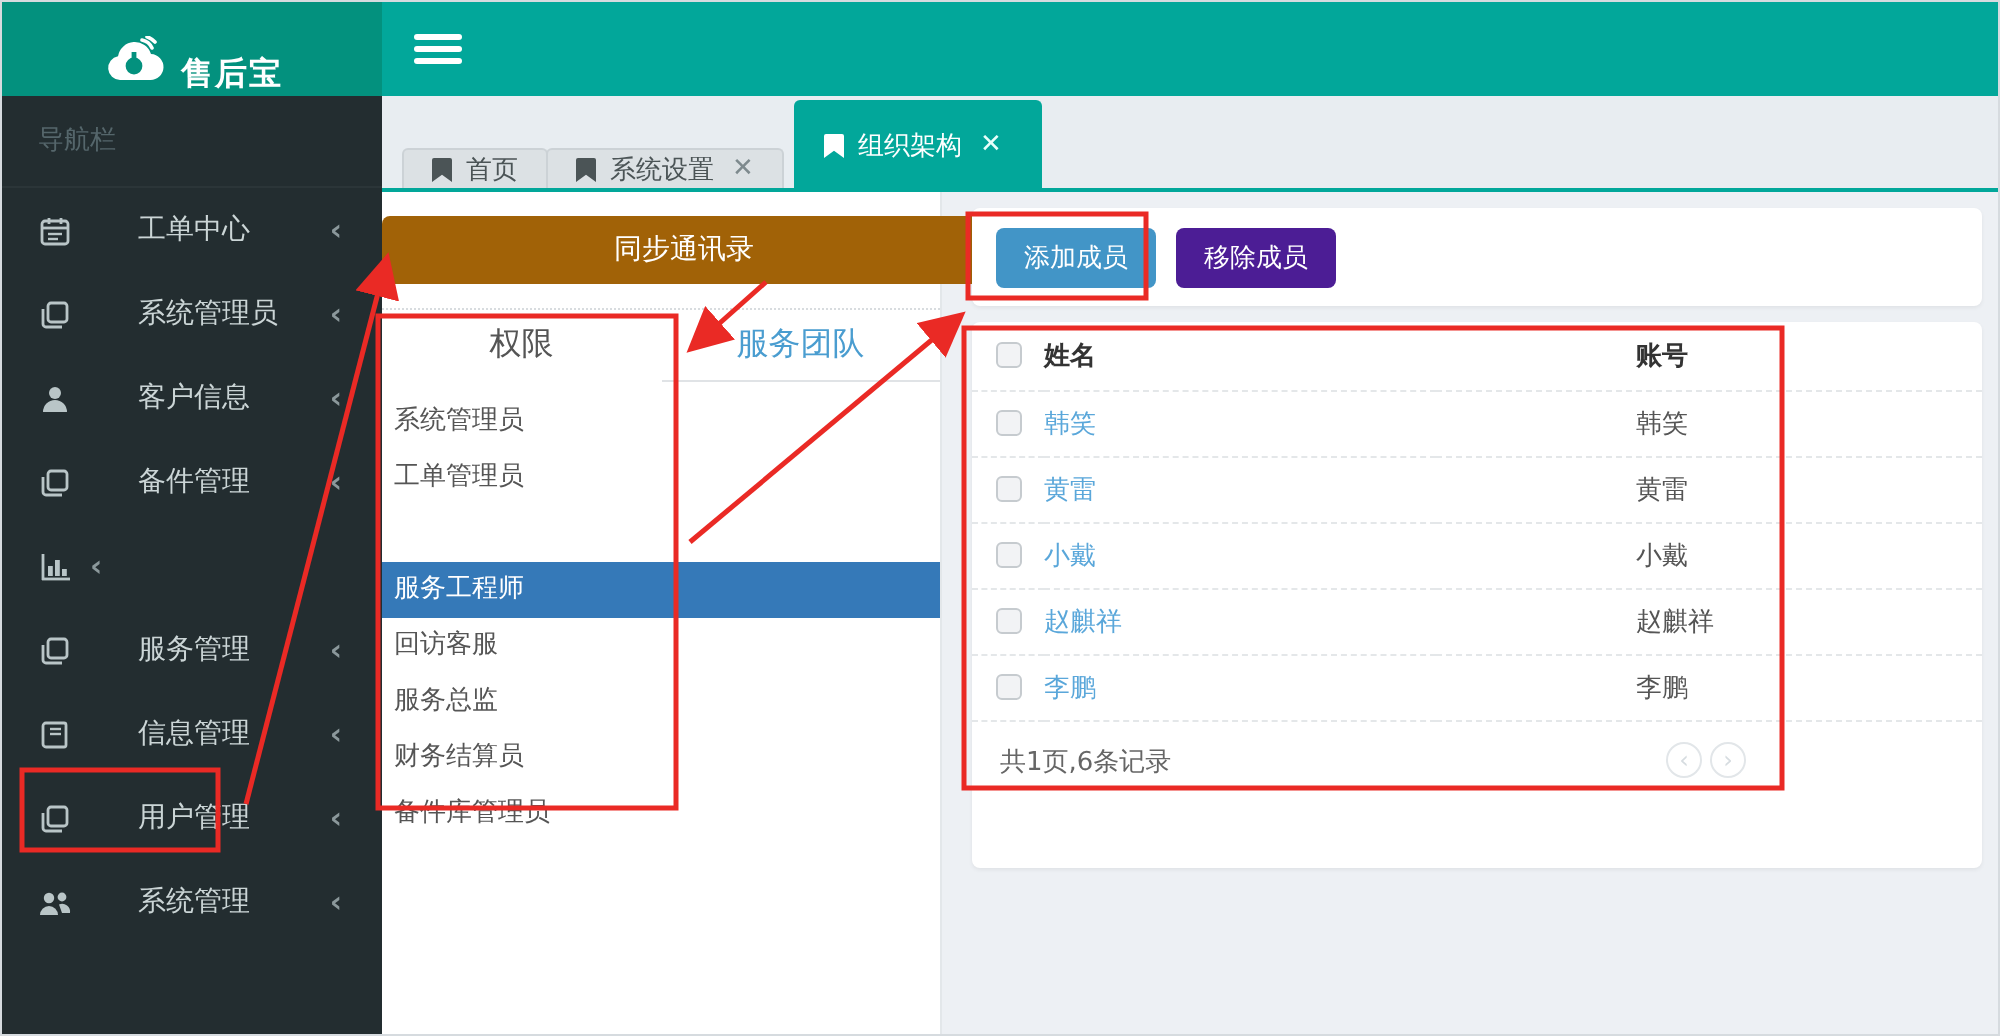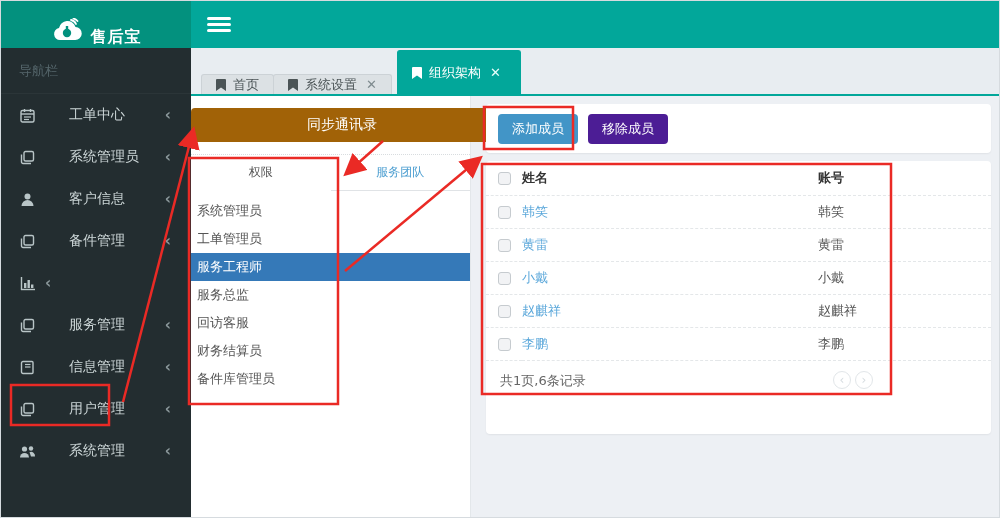--- a/index.html
+++ b/index.html
@@ -44,26 +44,26 @@
 
   
   .left-panel { position:absolute; left:0; top:0; bottom:0; width:280px; background:#fff;
                 border-right:1px solid #e3e7ea; }
   .sync-btn { display:block; width:302px; margin:12px auto 0; height:34px;
               background:#a16207; color:#fff; border:none; border-radius:4px;
               font-size:14px; cursor:pointer; font-family:inherit; }
   .panel-sep { border-bottom:1px dotted #d8dcdf; margin-top:12px; }
   .panel-tabs { display:flex; height:36px; }
   .ptab { flex:1; display:flex; align-items:center; justify-content:center;
-          font-size:12px; color:#4a9dd0; border-bottom:1px solid #e0e3e6; cursor:pointer; }
+          font-size:16px; color:#4a9dd0; border-bottom:1px solid #e0e3e6; cursor:pointer; }
   .ptab.active { color:#555; border-bottom-color:#fff; }
   .role-list { list-style:none; margin-top:6px; }
   .role-item { height:28px; line-height:28px; padding-left:6px; font-size:13px;
                color:#555; cursor:pointer; }
-  .role-item.selected { background:#3579b8; color:#fff; }
+  .role-item.selected { background:#3579b8; color:#fff;margin-top:28px; }
 
   
   .card { position:absolute; left:295px; width:505px; background:#fff;
           border-radius:4px; box-shadow:0 1px 2px rgba(0,0,0,.06); }
   .btn-card { top:8px; height:49px; display:flex; align-items:center; padding-left:12px; gap:10px; }
   .btn { height:30px; padding:0 14px; border:none; border-radius:4px; color:#fff;
          font-size:13px; cursor:pointer; font-family:inherit; }
   .btn-add { background:#4295c7; }
   .btn-remove { background:#4c1d95; }
 
@@ -254,22 +254,22 @@
         <button class="sync-btn">同步通讯录</button>
         <div class="panel-sep"></div>
         <div class="panel-tabs" id="panel-tabs">
             <div class="ptab active">权限</div>
             <div class="ptab">服务团队</div>
           </div>
         <ul class="role-list" id="role-list">
             <li class="role-item">系统管理员</li>
             <li class="role-item">工单管理员</li>
             <li class="role-item selected">服务工程师</li>
+            <li class="role-item">回访客服</li>
             <li class="role-item">服务总监</li>
-            <li class="role-item">回访客服</li>
             <li class="role-item">财务结算员</li>
             <li class="role-item">备件库管理员</li>
           </ul>
       </section>
 
       <div class="card btn-card">
         <button class="btn btn-add">添加成员</button>
         <button class="btn btn-remove">移除成员</button>
       </div>
 

